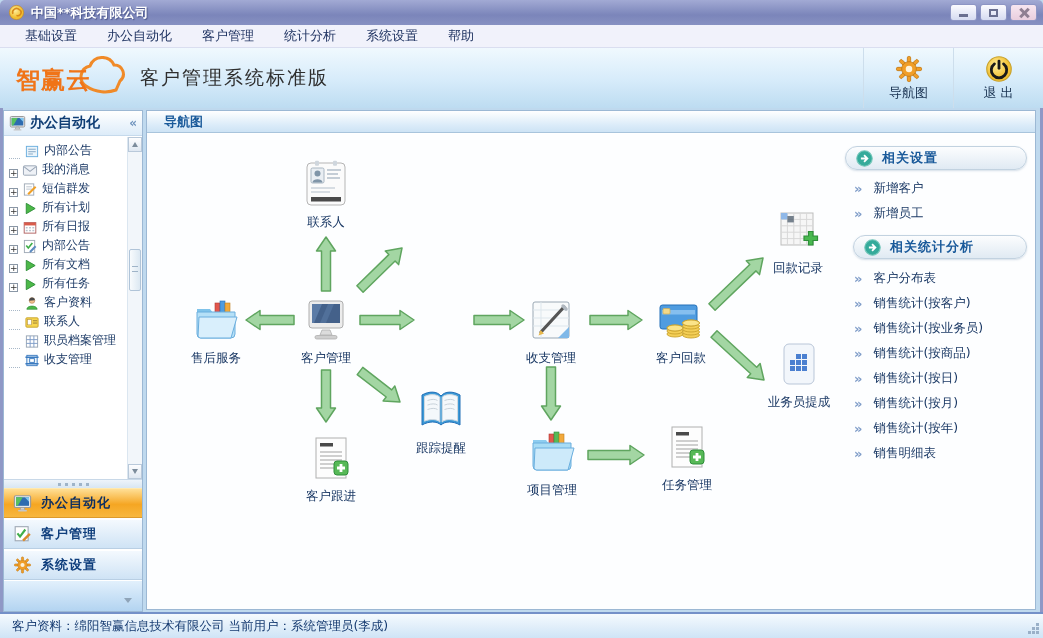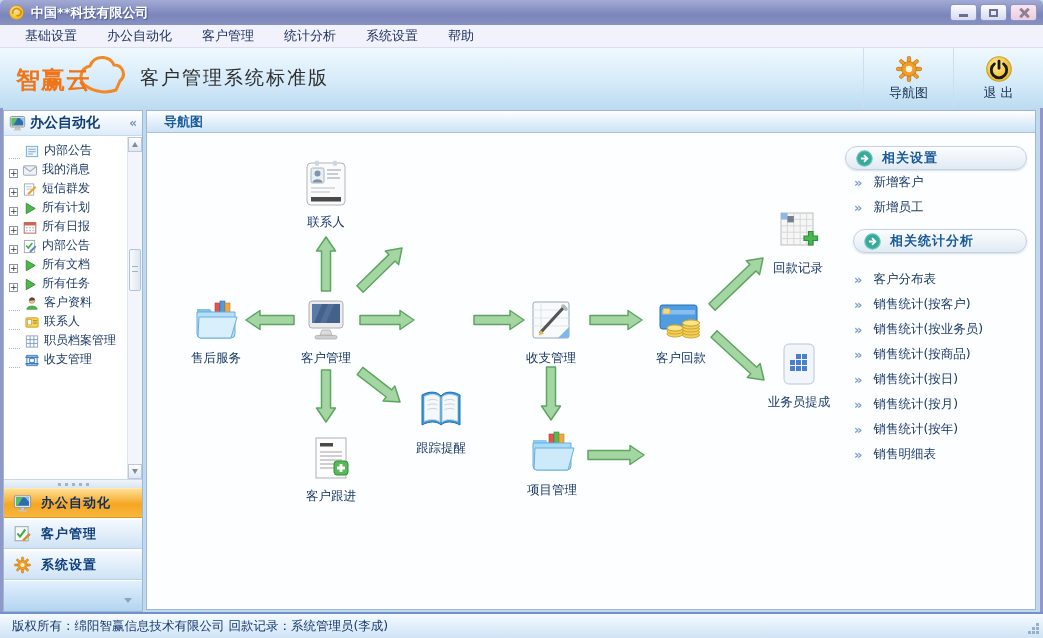--- a/index.html
+++ b/index.html
@@ -169,22 +169,22 @@
   .rightpanel { position:absolute; left:698px; top:12px; width:182px; }
   .pill {
     height:24px; border-radius:12px;
     background:linear-gradient(#fcfdfe,#e0eaf3);
     border:1px solid #c2d2e0;
     box-shadow:0 1px 2px rgba(120,150,180,.3);
     display:flex; align-items:center; padding:0 10px; gap:9px;
   }
   .pill .t { font-size:13px; font-weight:bold; color:#1a5a9a; letter-spacing:1px; }
   .pill.second { margin-top:9px; margin-left:8px; }
-  .rp-links { }
-  .rp-links.stats { margin-top:14px; }
+  .rp-links { margin-top:6px; }
+  .rp-links.stats { margin-top:7px; }
   .rp-link { height:25px; display:flex; align-items:center; gap:11px; padding-left:9px; }
   .rp-link .chev { color:#7e9cc8; font-weight:bold; font-size:13px; }
   .rp-link .chev::before { content:"\00BB"; }
   .rp-link .t { font-size:12.5px; color:#1c3a66; white-space:nowrap; }
 
   
   .statusbar {
     position:absolute; left:0; right:0; bottom:0; height:26px;
     background:linear-gradient(#f5fafe,#cfe4f6);
     border-top:2px solid #7490c8;
@@ -691,20 +691,26 @@
           <use href="#sym-docplus"></use>
         </svg>
       <div class="fc-label">客户跟进</div>
     </div>
     <div class="fc-node" style="left:355px;top:294px">
       <svg class="fc-icon">
           <use href="#sym-openfolder"></use>
         </svg>
       <div class="fc-label">项目管理</div>
     </div>
+    <div class="fc-node" style="left:490px;top:289px">
+      <svg class="fc-icon">
+          <use href="#sym-docplus"></use>
+        </svg>
+      <div class="fc-label">任务管理</div>
+    </div>
 
     <div class="rightpanel">
       <div class="pill">
         <svg width="17" height="17">
             <use href="#sym-go"></use>
           </svg>
         <span class="t">相关设置</span>
       </div>
       <div class="rp-links">
         <div class="rp-link">
@@ -754,21 +760,21 @@
         <div class="rp-link">
           <span class="chev"></span>
           <span class="t">销售明细表</span>
         </div>
       </div>
     </div>
   </div>
 </div>
 
 <div class="statusbar">
-  <span>版权所有：绵阳智赢信息技术有限公司 回款记录：系统管理员(李成)</span>
+  <span>客户资料：绵阳智赢信息技术有限公司 当前用户：系统管理员(李成)</span>
   <svg class="grip" width="13" height="13">
     <g fill="#9ab0c8">
         <rect x="9" y="1" width="3" height="3"></rect>
         <rect x="5" y="5" width="3" height="3"></rect>
         <rect x="9" y="5" width="3" height="3"></rect>
         <rect x="1" y="9" width="3" height="3"></rect>
         <rect x="5" y="9" width="3" height="3"></rect>
         <rect x="9" y="9" width="3" height="3"></rect>
       </g>
   </svg>

